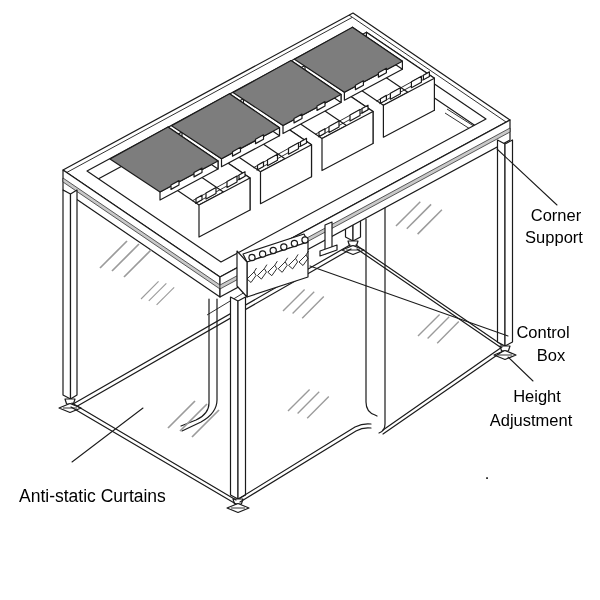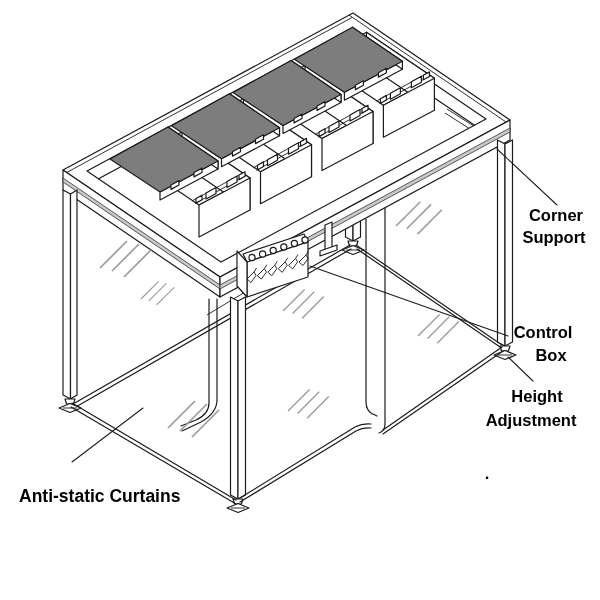--- a/index.html
+++ b/index.html
@@ -1,17 +1,17 @@
 <!DOCTYPE html>
 <html><head>
 <meta charset="utf-8">
 <style>
   html,body{margin:0;padding:0;background:#ffffff;}
   .stage{position:relative;width:600px;height:600px;background:#ffffff;overflow:hidden;
-         font-family:"Liberation Sans", sans-serif;font-weight:bold;}
+         font-family:"Liberation Sans", sans-serif;}
   svg{display:block}
   .ln{fill:none;stroke:#1b1b1b;stroke-width:1.2;stroke-linejoin:round;stroke-linecap:round;}
   .w{fill:#ffffff;stroke:#1b1b1b;stroke-width:1.2;stroke-linejoin:round;}
   .g{fill:#7d7d7d;stroke:#1b1b1b;stroke-width:1.2;stroke-linejoin:round;}
   .thin{fill:none;stroke:#1b1b1b;stroke-width:0.9;stroke-linejoin:round;}
   .strip{fill:#c9c9c9;stroke:#1b1b1b;stroke-width:0.7;}
   .shine{fill:none;stroke:#9b9b9b;stroke-width:1.7;stroke-linecap:butt;}
   .lead{fill:none;stroke:#1b1b1b;stroke-width:1.05;stroke-linecap:round;}
   .lbl{fill:#000000;font-size:16.5px;font-family:"Liberation Sans",sans-serif;}
   .lbl-big{fill:#000000;font-size:17.5px;font-family:"Liberation Sans",sans-serif;}

